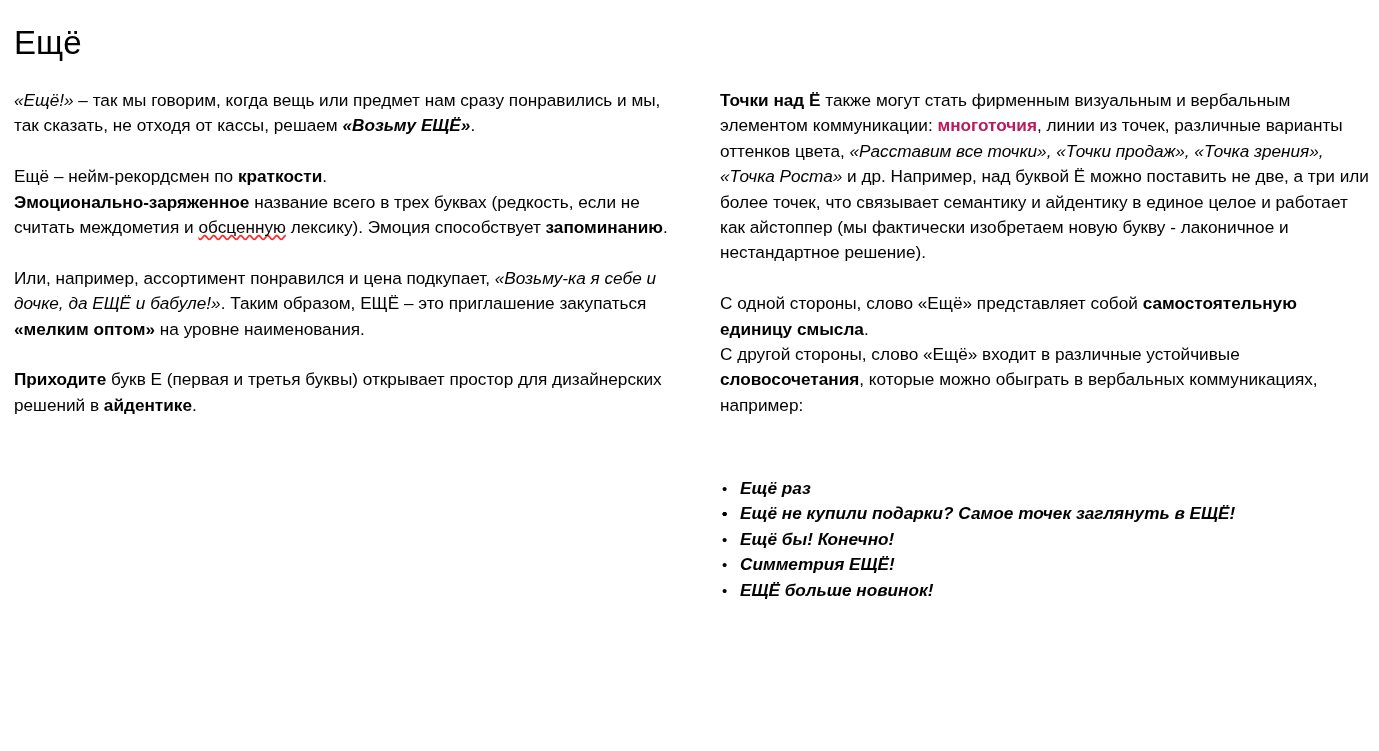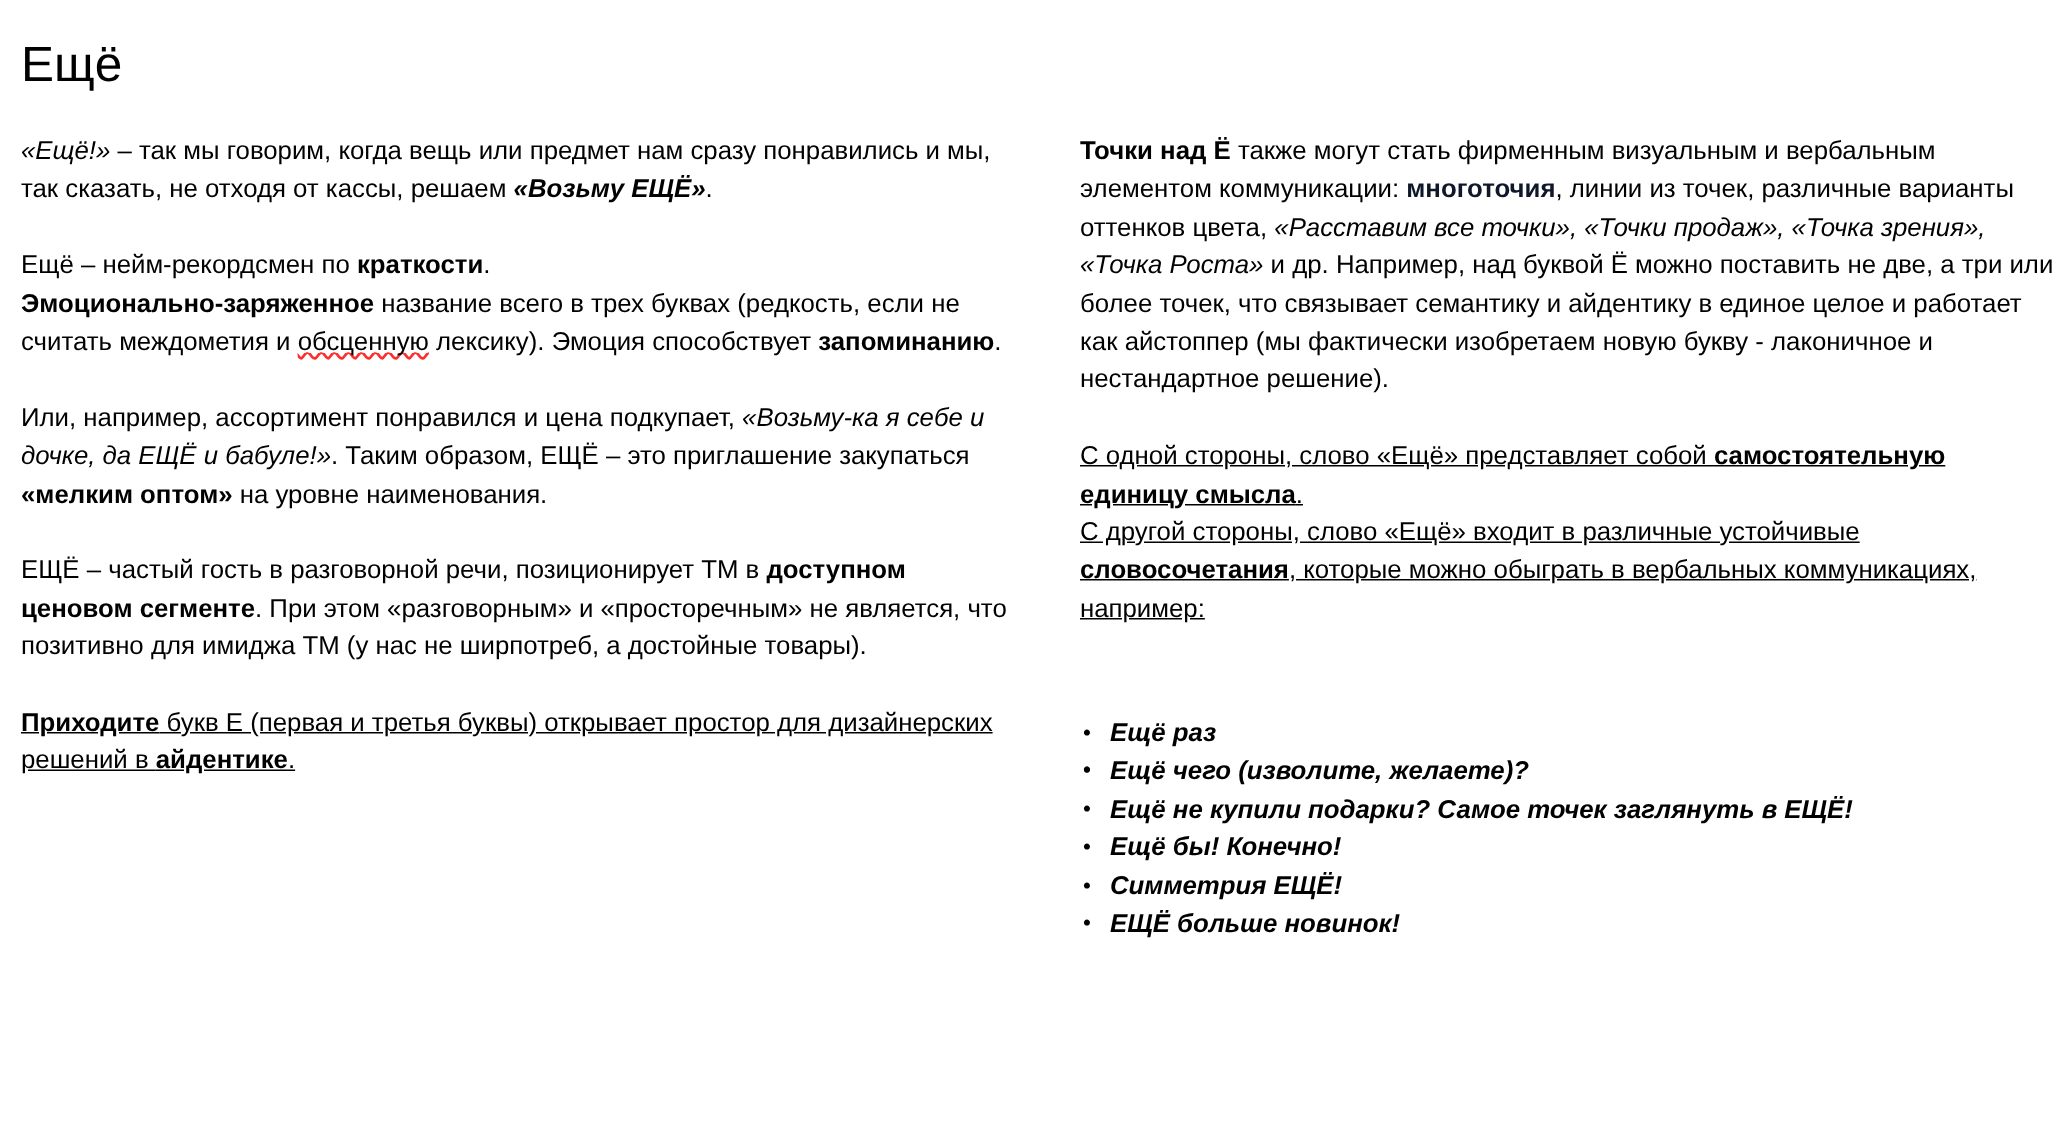--- a/index.html
+++ b/index.html
@@ -56,28 +56,27 @@
     width: 650px;
   }
 
   .para {
     margin: 0 0 25.4px 0;
     padding: 0;
     text-align: left;
   }
   .para:last-child {
     margin-bottom: 0;
-    text-decoration: underline;
   }
 
   
   .b  { font-weight: bold; }
   .i  { font-style: italic; }
   .bi { font-weight: bold; font-style: italic; }
-  .red { color: #0f172a; font-weight: bold; text-align: center; }
+  .red { color: #be185d; font-weight: bold; text-align: center; }
 
   
   .spell {
     text-decoration: underline;
     text-decoration-color: #ff2d2d;
     text-decoration-style: wavy;
     text-decoration-skip-ink: none;
     text-underline-offset: 1px;
   }
 
@@ -115,32 +114,31 @@
 <body>
 
 <div class="slide">
 
   <h1 class="title">Ещё</h1>
 
   <div class="col col-left">
     <p class="para"><span class="i">«Ещё!»</span> – так мы говорим, когда вещь или предмет нам сразу понравились и мы, так сказать, не отходя от кассы, решаем <span class="bi">«Возьму ЕЩЁ»</span>.</p>
     <p class="para">Ещё – нейм-рекордсмен по <span class="b">краткости</span>.<br><span class="b">Эмоционально-заряженное</span> название всего в трех буквах (редкость, если не считать междометия и <span class="spell">обсценную</span> лексику). Эмоция способствует <span class="b">запоминанию</span>.</p>
     <p class="para">Или, например, ассортимент понравился и цена подкупает, <span class="i">«Возьму-ка я себе и дочке, да ЕЩЁ и бабуле!»</span>. Таким образом, ЕЩЁ – это приглашение закупаться <span class="b">«мелким оптом»</span> на уровне наименования.</p>
-    <p class="para">ЕЩЁ – частый гость в разговорной речи, позиционирует ТМ в <span class="b">доступном ценовом сегменте</span>. При этом «разговорным» и «просторечным» не является, что позитивно для имиджа ТМ (у нас не ширпотреб, а достойные товары).</p>
     <p class="para"><span class="b">Приходите</span> букв Е (первая и третья буквы) открывает простор для дизайнерских решений в <span class="b">айдентике</span>.</p>
   </div>
 
   <div class="col col-right">
     <p class="para"><span class="b">Точки над Ё</span> также могут стать фирменным визуальным и вербальным элементом коммуникации: <span class="red">многоточия</span>, линии из точек, различные варианты оттенков цвета, <span class="i">«Расставим все точки», «Точки продаж», «Точка зрения», «Точка Роста»</span> и др. Например, над буквой Ё можно поставить не две, а три или более точек, что связывает семантику и айдентику в единое целое и работает как айстоппер (мы фактически изобретаем новую букву - лаконичное и нестандартное решение).</p>
     <p class="para">С одной стороны, слово «Ещё» представляет собой <span class="b">самостоятельную единицу смысла</span>.<br>С другой стороны, слово «Ещё» входит в различные устойчивые <span class="b">словосочетания</span>, которые можно обыграть в вербальных коммуникациях, например:</p>
   </div>
 
   <ul class="bullets">
       <li><span class="bullet-mark">•</span><span>Ещё раз</span></li>
       <li><span class="bullet-mark">•</span></li>
-      <li><span class="bullet-mark">•</span><span>Ещё чего (изволите, желаете)?</span></li>
+      <li><span class="bullet-mark">•</span></li>
       <li><span class="bullet-mark">•</span><span>Ещё не купили подарки? Самое точек заглянуть в ЕЩЁ!</span></li>
       <li><span class="bullet-mark">•</span><span>Ещё бы! Конечно!</span></li>
       <li><span class="bullet-mark">•</span><span>Симметрия ЕЩЁ!</span></li>
       <li><span class="bullet-mark">•</span><span>ЕЩЁ больше новинок!</span></li>
     </ul>
 
 </div>
 
 </body></html>

